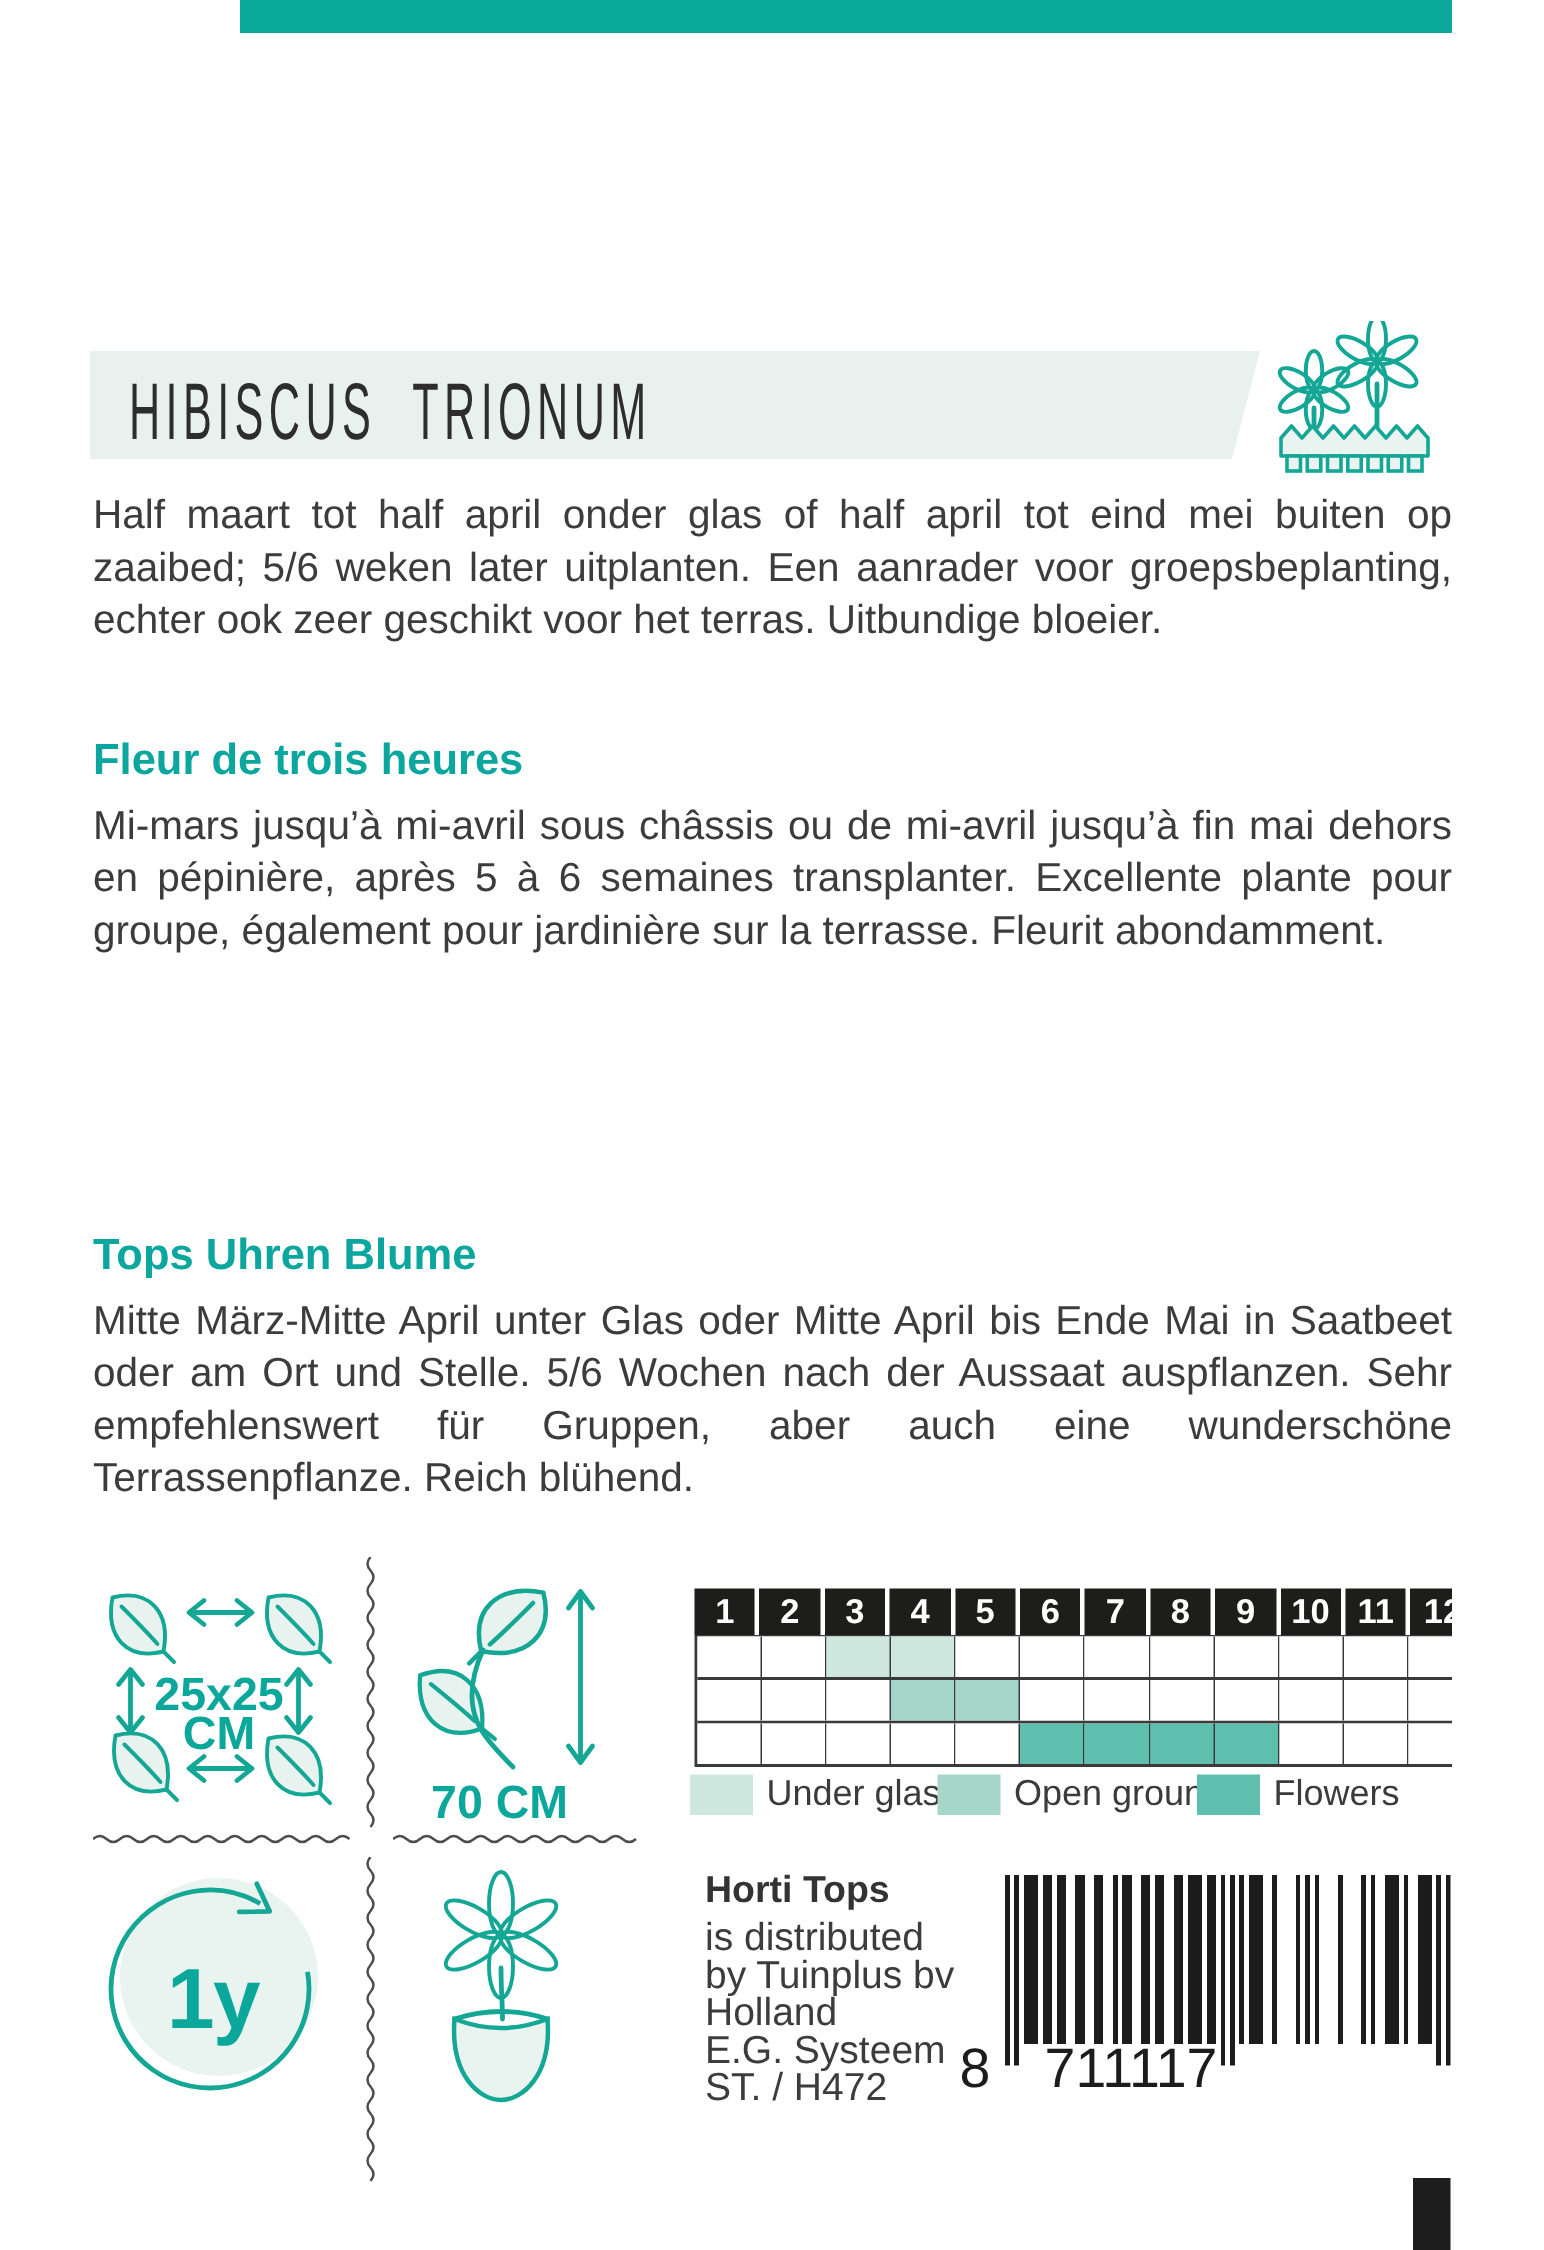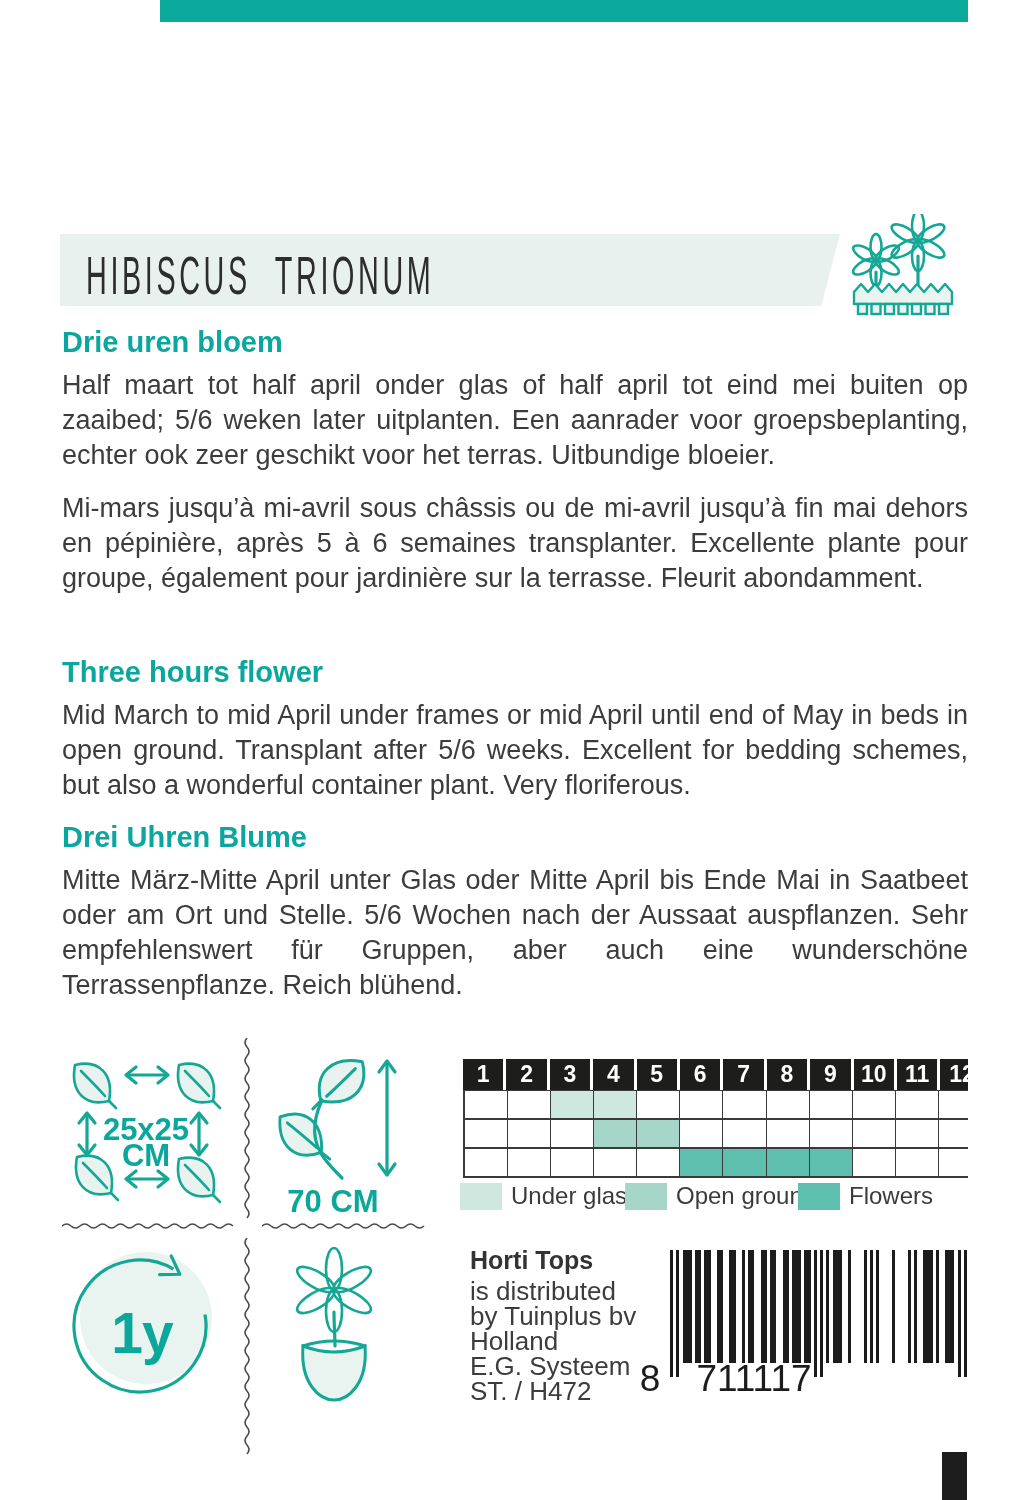--- a/index.html
+++ b/index.html
@@ -128,32 +128,28 @@
       <rect x="25.5" y="90" width="9" height="10"></rect>
       <rect x="39" y="90" width="9" height="10"></rect>
       <rect x="52.5" y="90" width="9" height="10"></rect>
       <rect x="66" y="90" width="9" height="10"></rect>
       <rect x="79.5" y="90" width="9" height="10"></rect>
       <rect x="93" y="90" width="9" height="10"></rect>
     </g>
   </svg>
 
   <section class="lang abs" style="top:326px">
-    <h2>Drie uren bloem</h2>
     <p>Half maart tot half april onder glas of half april tot eind mei buiten op zaaibed; 5/6 weken later uitplanten. Een aanrader voor groepsbeplanting, echter ook zeer geschikt voor het terras. Uitbundige bloeier.</p>
   </section>
   <section class="lang abs" style="top:491px">
+    <h2>Fleur de trois heures</h2>
     <p>Mi-mars jusqu’à mi-avril sous châssis ou de mi-avril jusqu’à fin mai dehors en pépinière, après 5 à 6 semaines transplanter. Excellente plante pour groupe, également pour jardinière sur la terrasse. Fleurit abondamment.</p>
   </section>
-  <section class="lang abs" style="top:656px">
-    <h2>Three hours flower</h2>
-    <p>Mid March to mid April under frames or mid April until end of May in beds in open ground. Transplant after 5/6 weeks. Excellent for bedding schemes, but also a wonderful container plant. Very floriferous.</p>
-  </section>
   <section class="lang abs" style="top:821px">
-    <h2>Drei Uhren Blume</h2>
+    <h2>Tops Uhren Blume</h2>
     <p>Mitte März-Mitte April unter Glas oder Mitte April bis Ende Mai in Saatbeet oder am Ort und Stelle. 5/6 Wochen nach der Aussaat auspflanzen. Sehr empfehlenswert für Gruppen, aber auch eine wunderschöne Terrassenpflanze. Reich blühend.</p>
   </section>
 
   <svg class="abs" style="left:64px;top:1056px" width="160" height="158" viewBox="0 0 160 158">
     <g transform="translate(6,4)">
         <use href="#leaf"></use>
       </g>
     <g transform="translate(110,4)">
         <use href="#leaf"></use>
       </g>

